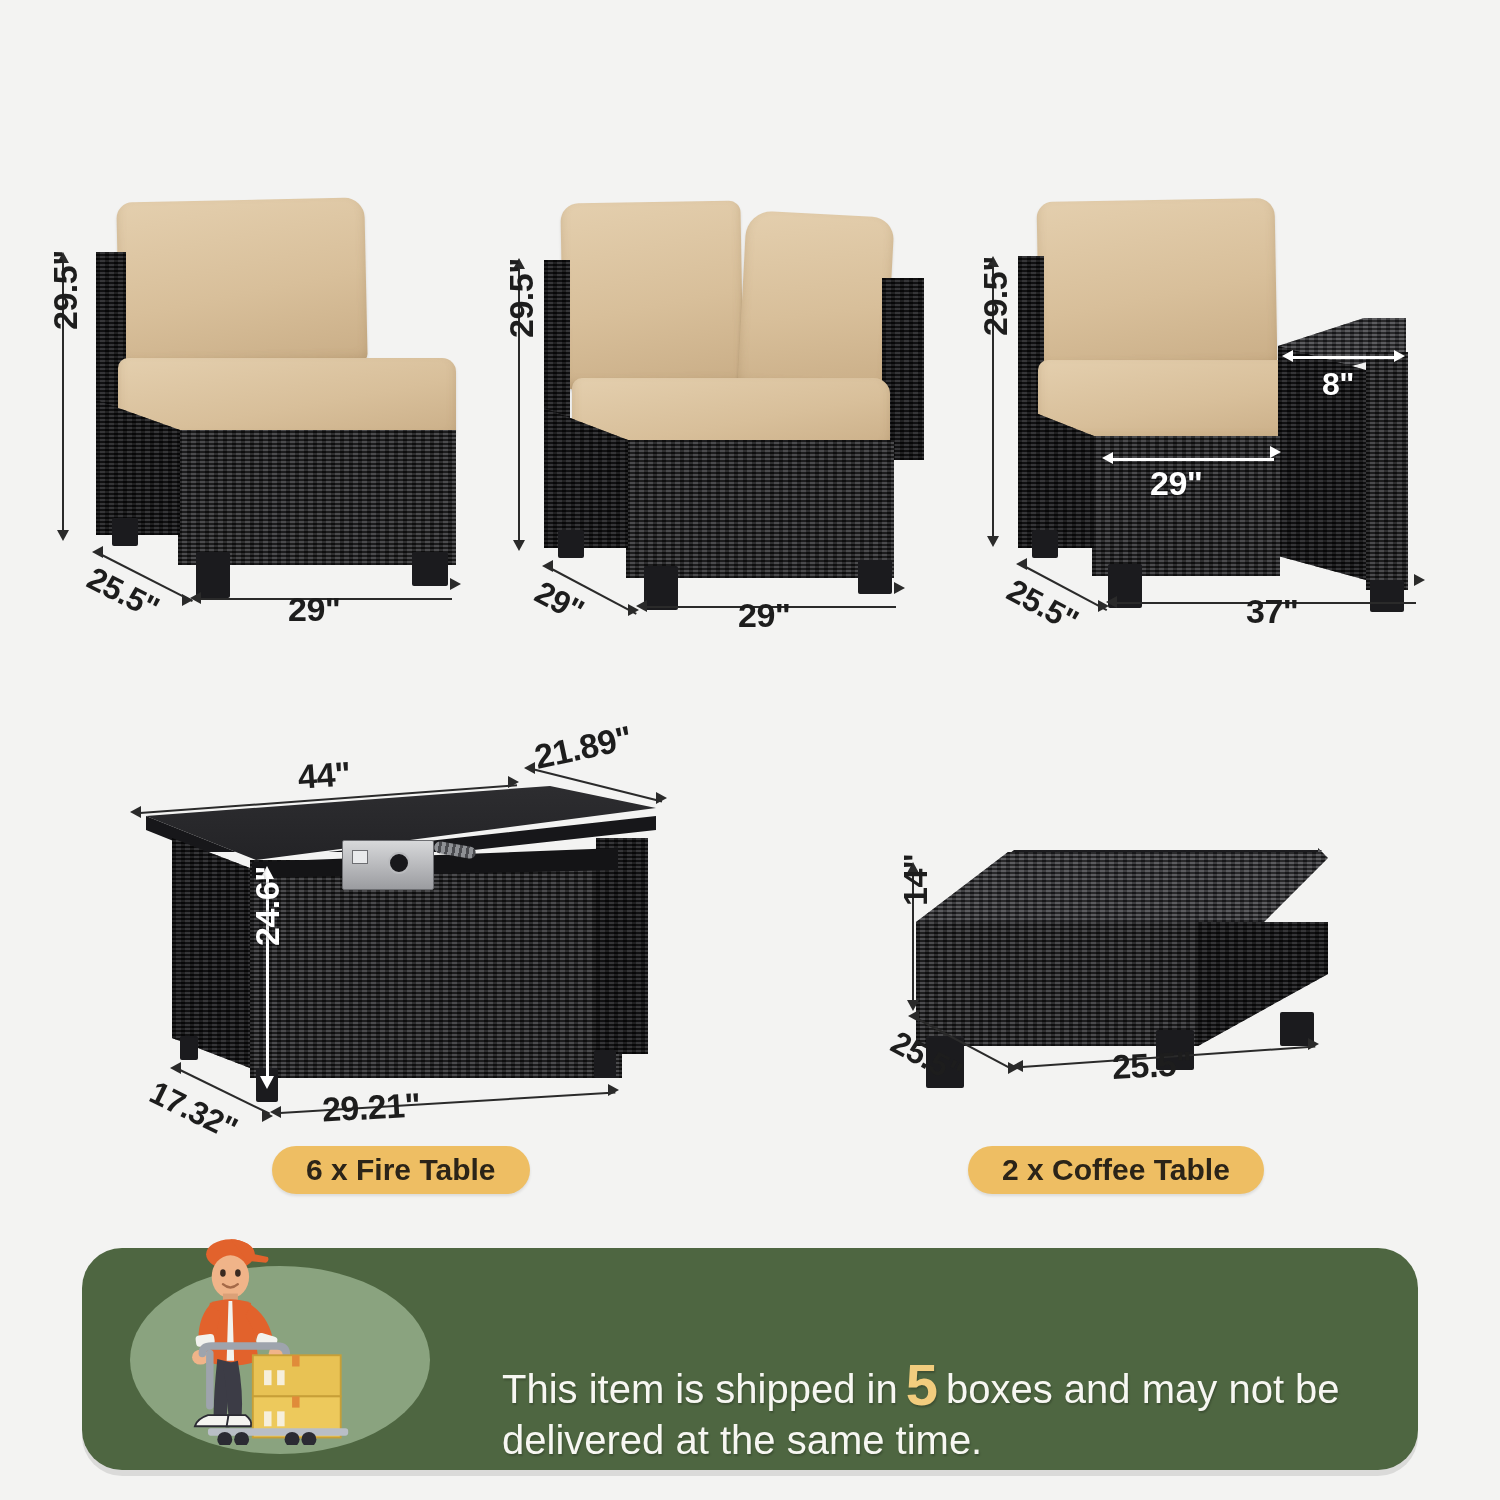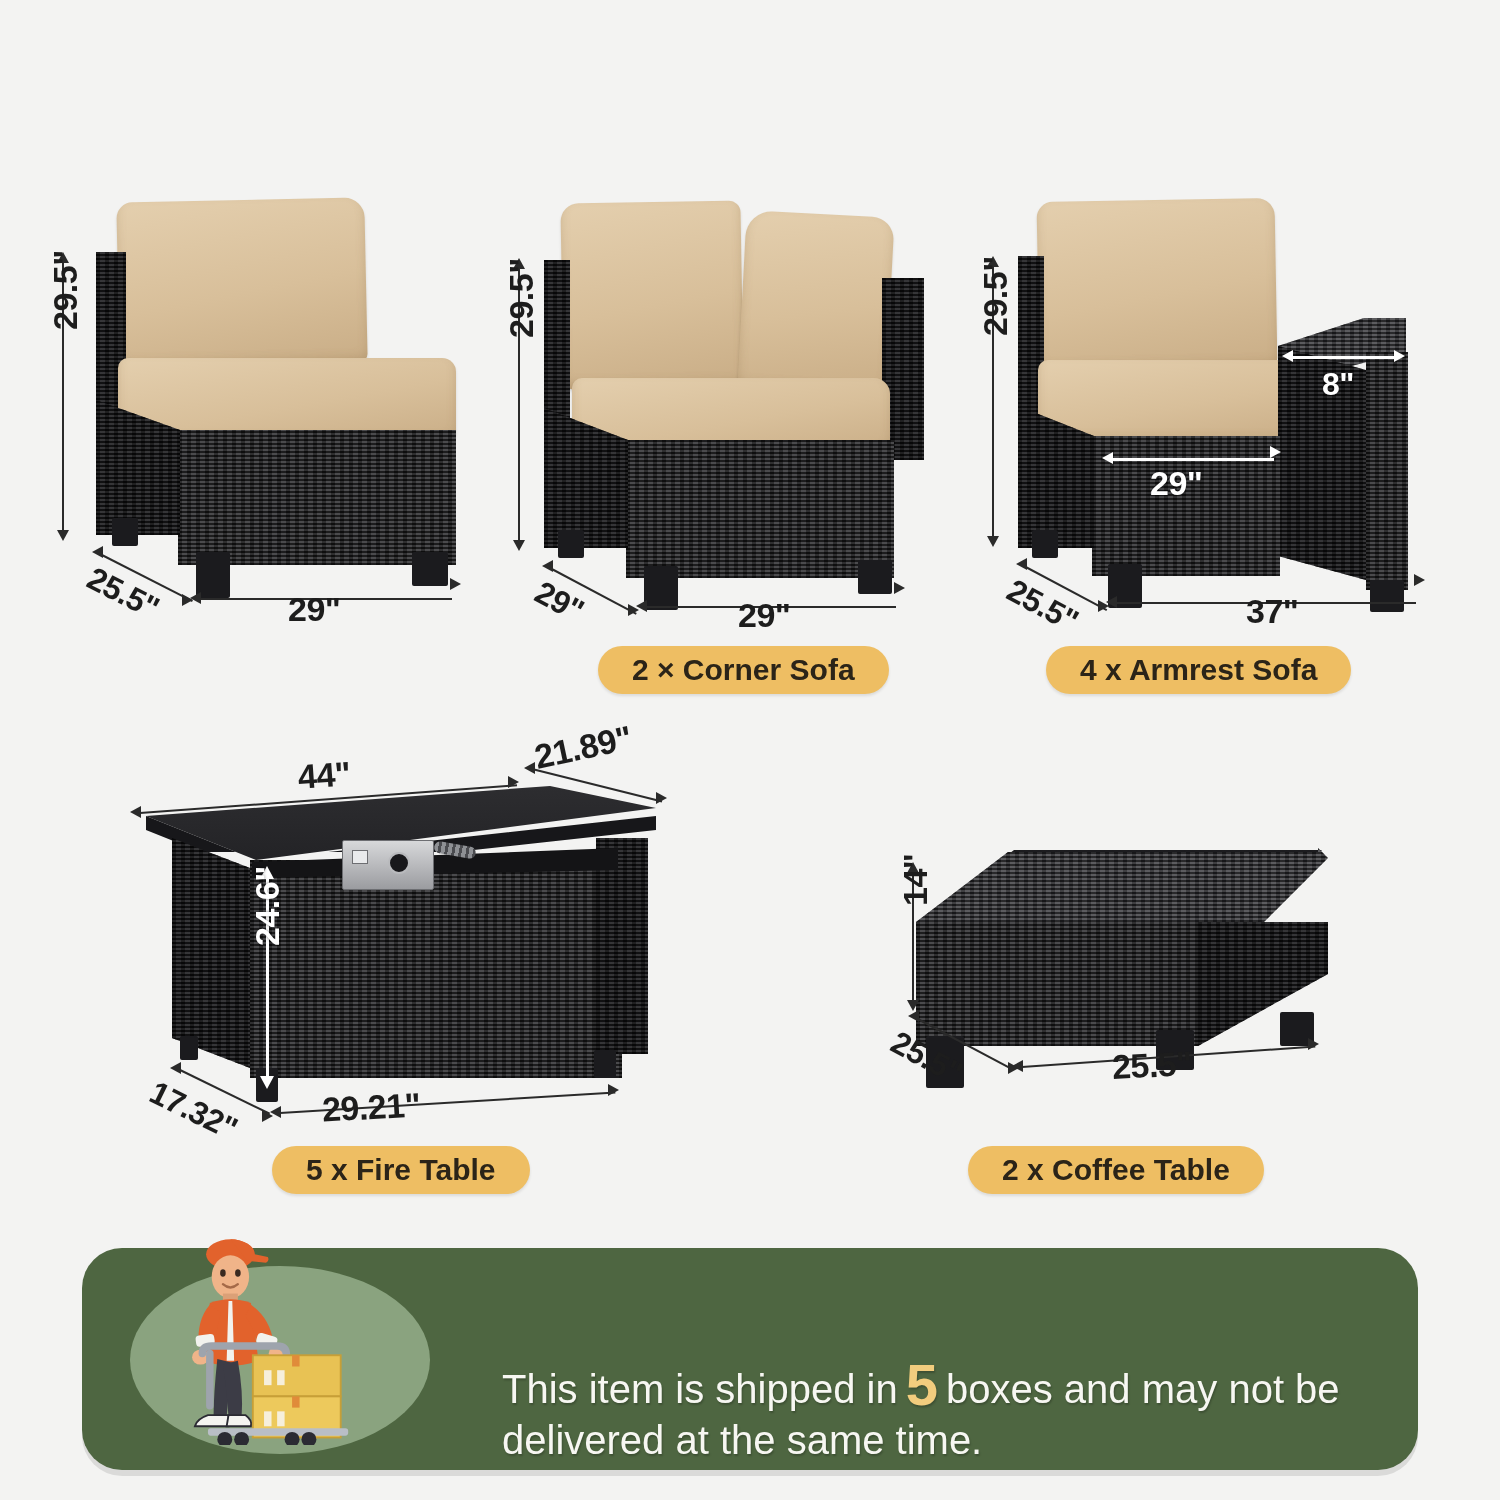--- a/index.html
+++ b/index.html
@@ -173,21 +173,20 @@
     <div class="leader" style="left:68px;top:566px;width:100px;height:2px;transform:rotate(28deg);transform-origin:left center"></div>
     <div class="arrow" style="left:62px;top:560px;border-width:6px 11px 6px 0;border-right-color:#2a2a2a"></div>
     <div class="arrow" style="left:148px;top:604px;border-width:6px 0 6px 11px;border-left-color:#2a2a2a"></div>
     <div class="dim" style="left:66px;top:574px;font-size:32px;transform:rotate(28deg);transform-origin:left top">29"</div>
 
     <div class="leader" style="left:166px;top:606px;width:250px;height:2px"></div>
     <div class="arrow" style="left:156px;top:600px;border-width:6px 11px 6px 0;border-right-color:#2a2a2a"></div>
     <div class="arrow" style="left:414px;top:582px;border-width:6px 0 6px 11px;border-left-color:#2a2a2a"></div>
     <div class="dim" style="left:258px;top:596px;font-size:34px">29"</div>
   </div>
-  <div class="badge" style="left:598px;top:646px">2 × Corner Sofa</div>
 
   <div class="cell" style="left:940px;top:0;width:520px;height:700px">
     <div class="cush" style="left:98px;top:200px;width:238px;height:170px;border-radius:16px 18px 10px 10px;transform:rotate(-1deg)"></div>
     <div class="wicker dark" style="position:absolute;left:78px;top:256px;width:26px;height:196px"></div>
     <div class="cush" style="left:98px;top:360px;width:258px;height:84px;border-radius:10px 14px 12px 12px"></div>
 
     <div class="wicker top" style="position:absolute;left:338px;top:318px;width:128px;height:56px;clip-path:polygon(0 28px,86px 0,128px 0,128px 34px,42px 56px)"></div>
     <div class="wicker dark" style="position:absolute;left:338px;top:346px;width:88px;height:234px;clip-path:polygon(0 0,88px 24px,88px 234px,0 210px)"></div>
     <div class="wicker" style="position:absolute;left:426px;top:352px;width:42px;height:238px"></div>
     <div class="wicker" style="position:absolute;left:152px;top:436px;width:188px;height:140px"></div>
@@ -214,21 +213,20 @@
     <div class="leader" style="left:82px;top:564px;width:96px;height:2px;transform:rotate(28deg);transform-origin:left center"></div>
     <div class="arrow" style="left:76px;top:558px;border-width:6px 11px 6px 0;border-right-color:#2a2a2a"></div>
     <div class="arrow" style="left:158px;top:600px;border-width:6px 0 6px 11px;border-left-color:#2a2a2a"></div>
     <div class="dim" style="left:78px;top:572px;font-size:32px;transform:rotate(28deg);transform-origin:left top">25.5"</div>
 
     <div class="leader" style="left:176px;top:602px;width:300px;height:2px"></div>
     <div class="arrow" style="left:166px;top:596px;border-width:6px 11px 6px 0;border-right-color:#2a2a2a"></div>
     <div class="arrow" style="left:474px;top:574px;border-width:6px 0 6px 11px;border-left-color:#2a2a2a"></div>
     <div class="dim" style="left:306px;top:592px;font-size:34px">37"</div>
   </div>
-  <div class="badge" style="left:1046px;top:646px">4 x Armrest Sofa</div>
 
   <div class="cell" style="left:100px;top:720px;width:660px;height:420px">
 
     <div style="position:absolute;left:46px;top:66px;width:510px;height:74px;
                 background:linear-gradient(180deg,#2d2d30,#232326);
                 clip-path:polygon(0 30px,404px 0,510px 22px,110px 74px);"></div>
     <div style="position:absolute;left:46px;top:96px;width:510px;height:36px;
                 background:#17171a;clip-path:polygon(0 0,110px 44px,510px 0px,510px 14px,110px 58px,0 14px)"></div>
 
     <div class="wicker dark" style="position:absolute;left:72px;top:118px;width:78px;height:230px;clip-path:polygon(0 0,78px 30px,78px 230px,0 200px)"></div>
@@ -267,21 +265,21 @@
     <div class="leader" style="left:78px;top:348px;width:102px;height:2px;transform:rotate(26deg);transform-origin:left center"></div>
     <div class="arrow" style="left:70px;top:342px;border-width:6px 11px 6px 0;border-right-color:#2a2a2a"></div>
     <div class="arrow" style="left:162px;top:390px;border-width:6px 0 6px 11px;border-left-color:#2a2a2a"></div>
     <div class="dim" style="left:60px;top:354px;font-size:32px;transform:rotate(26deg);transform-origin:left top">17.32"</div>
 
     <div class="leader" style="left:180px;top:392px;width:336px;height:2px;transform:rotate(-3.5deg);transform-origin:left center"></div>
     <div class="arrow" style="left:170px;top:386px;border-width:6px 11px 6px 0;border-right-color:#2a2a2a"></div>
     <div class="arrow" style="left:508px;top:364px;border-width:6px 0 6px 11px;border-left-color:#2a2a2a"></div>
     <div class="dim" style="left:222px;top:368px;font-size:34px;transform:rotate(-3deg)">29.21"</div>
   </div>
-  <div class="badge" style="left:272px;top:1146px">5 x Fire Table</div>
+  <div class="badge" style="left:272px;top:1146px">6 x Fire Table</div>
 
   <div class="cell" style="left:860px;top:830px;width:500px;height:320px">
 
     <div style="position:absolute;left:62px;top:20px;width:400px;height:92px;
                 background:linear-gradient(180deg,#1c1c1f,#121214);
                 clip-path:polygon(92px 0,400px 0,330px 70px,0 70px)"></div>
 
     <div class="wicker top" style="position:absolute;left:56px;top:18px;width:412px;height:98px;
                 clip-path:polygon(88px 0,402px 0,412px 10px,336px 86px,0 86px,0 74px,92px 4px,402px 4px,402px 0);"></div>
 

